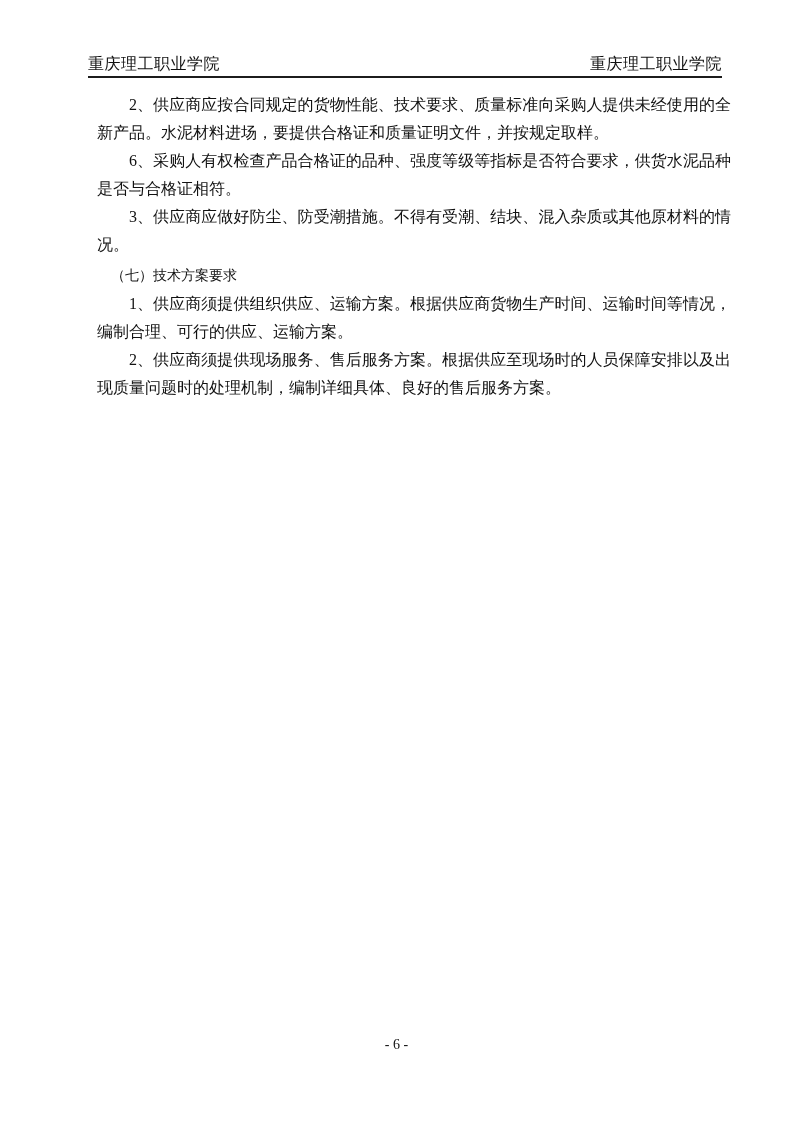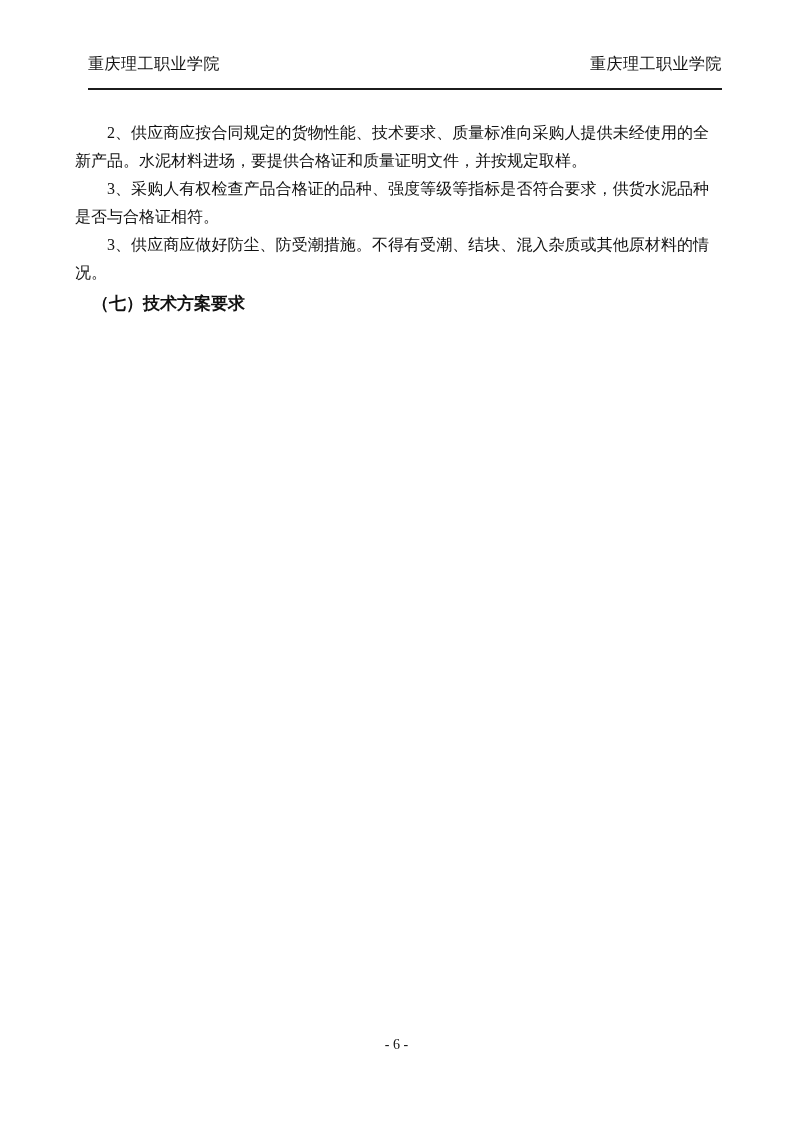--- a/index.html
+++ b/index.html
@@ -17,44 +17,43 @@
   }
   .header {
     position: absolute;
     top: 54px;
     left: 88px;
     width: 634px;
     display: flex;
     justify-content: space-between;
     align-items: flex-end;
     border-bottom: 2px solid #1c1c1c;
-    padding-bottom: 13px;
+    padding-bottom: 1px;
     font-family: "Liberation Sans", "DejaVu Sans", sans-serif;
     font-size: 16px;
     letter-spacing: 0.5px;
   }
   .content {
     position: absolute;
     top: 91px;
-    left: 75px;
+    left: 97px;
     width: 634px;
     font-family: "Liberation Serif", "DejaVu Serif", serif;
     font-size: 16px;
     line-height: 28px;
     text-align: justify;
-    margin-top: 28px;
   }
   .para {
     margin: 0;
     text-indent: 2em;
   }
   .section-heading {
     margin: 2px 0 0 0;
-    font-size: 17px;
-    font-weight: bold;
+    font-size: 14px;
+    font-weight: normal;
     line-height: 29px;
     text-indent: 1em;
     text-align: left;
   }
   .footer {
     position: absolute;
     top: 1037px;
     left: 0;
     width: 793px;
     text-align: center;
@@ -68,24 +67,26 @@
 
 <div class="page">
 
   <div class="header">
     <span>重庆理工职业学院</span>
     <span>重庆理工职业学院</span>
   </div>
 
   <div class="content">
     <p class="para">2、供应商应按合同规定的货物性能、技术要求、质量标准向采购人提供未经使用的全新产品。水泥材料进场，要提供合格证和质量证明文件，并按规定取样。</p>
-    <p class="para">3、采购人有权检查产品合格证的品种、强度等级等指标是否符合要求，供货水泥品种是否与合格证相符。</p>
+    <p class="para">6、采购人有权检查产品合格证的品种、强度等级等指标是否符合要求，供货水泥品种是否与合格证相符。</p>
     <p class="para">3、供应商应做好防尘、防受潮措施。不得有受潮、结块、混入杂质或其他原材料的情况。</p>
 
     <h3 class="section-heading">（七）技术方案要求</h3>
 
+    <p class="para">1、供应商须提供组织供应、运输方案。根据供应商货物生产时间、运输时间等情况，编制合理、可行的供应、运输方案。</p>
+    <p class="para">2、供应商须提供现场服务、售后服务方案。根据供应至现场时的人员保障安排以及出现质量问题时的处理机制，编制详细具体、良好的售后服务方案。</p>
   </div>
 
   <div class="footer">
     <span>- 6 -</span>
   </div>
 
 </div>
 
 </body></html>

